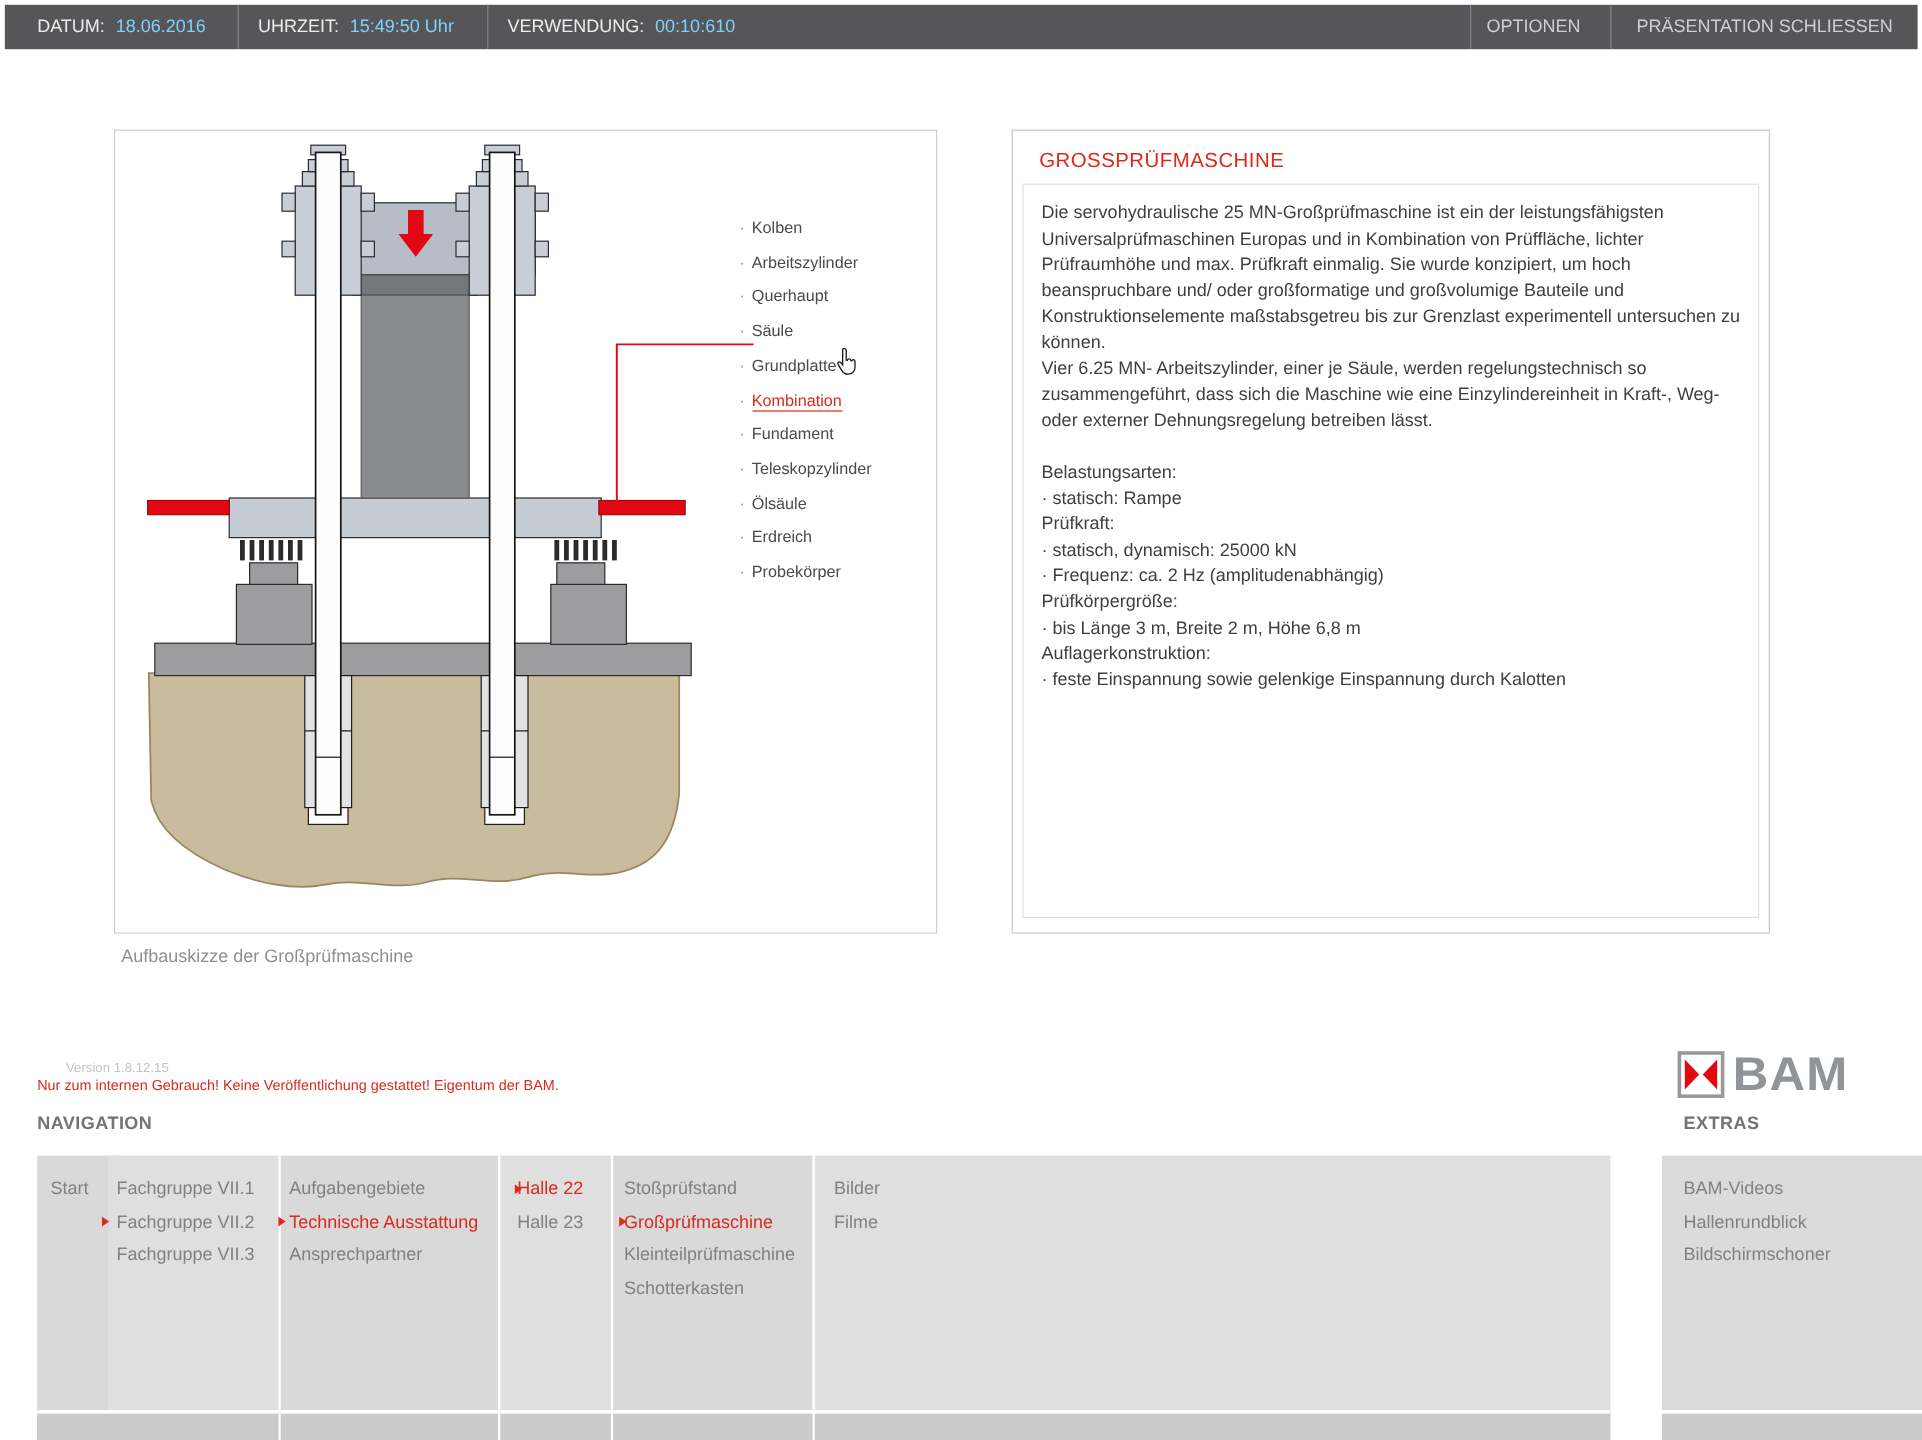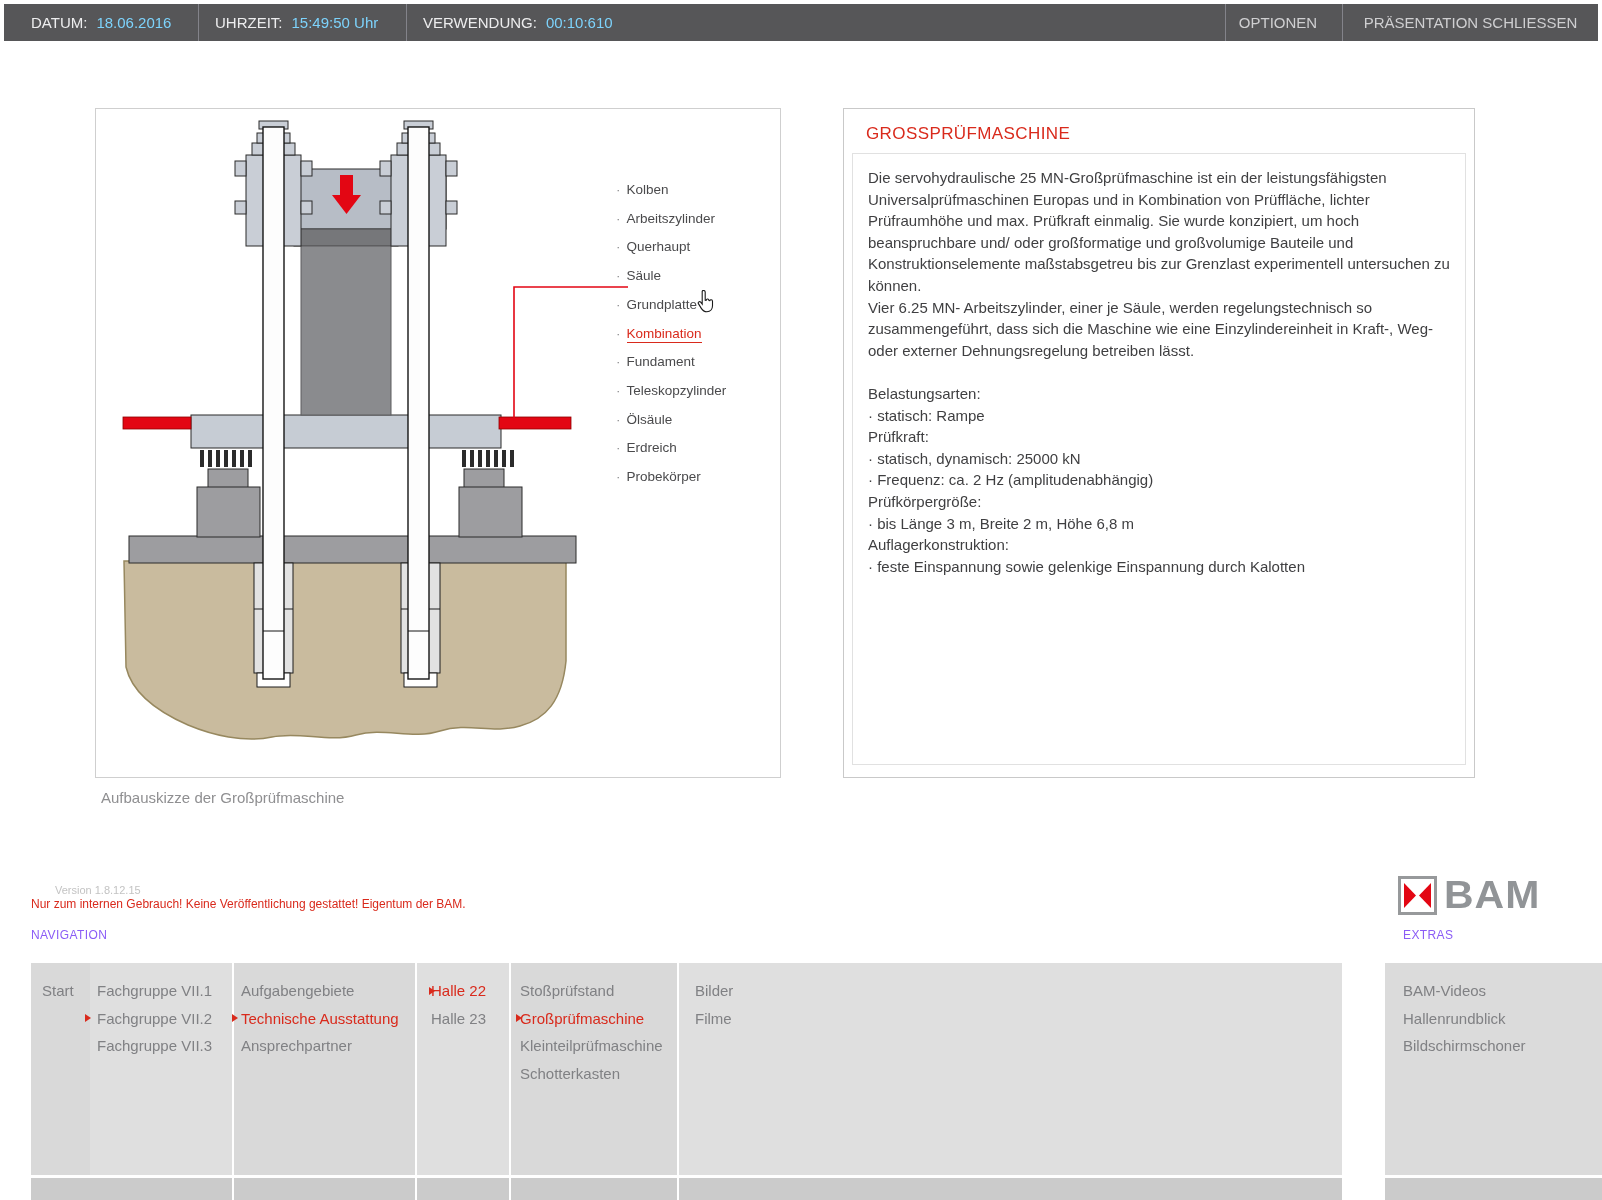--- a/index.html
+++ b/index.html
@@ -44,21 +44,21 @@
 
   
   .version-text { position:absolute; left:31px; top:884px; font-size:11px; color:#c3c3c3;margin-left:24px; }
   .notice-text  { position:absolute; left:31px; top:897px; font-size:12px; color:var(--accent,#d92a1c); }
   .logo { position:absolute; left:1398px; top:876px; display:flex; align-items:center; }
   .logo-box { width:39px; height:39px; border:3px solid #97999b; position:relative; background:#fff; }
   .logo-text { font-size:41px; font-weight:bold; color:#919497; margin-left:7px; line-height:39px;
                letter-spacing:1px; transform:scaleY(.96); }
 
   
-  .nav-heading { position:absolute; top:928px; font-size:12px; color:#8b5cf6; letter-spacing:.4px; }
+  .nav-heading { position:absolute; top:928px; font-size:15px; color:#737373; letter-spacing:.4px;font-weight:bold; }
   .nav-heading.left { left:31px; }
   .nav-heading.right { left:1403px; }
 
   .nav-col { position:absolute; top:963px; height:237px; padding-top:14px; }
   .nav-col::after { content:""; position:absolute; left:0; right:0; bottom:0; height:22px;
                     background:var(--nav-strip,#cbcbcb); border-top:3px solid #fff; }
   .col-start  { left:31px;   width:68px;  background:var(--nav-col-a,#d9d9d9); padding-left:11px; }
   .col-fach   { left:90px;   width:142px; background:var(--nav-col-b,#dfdfdf); padding-left:7px; }
   .col-aufg   { left:234px;  width:181px; background:var(--nav-col-a,#d9d9d9); padding-left:7px; }
   .col-halle  { left:417px;  width:92px;  background:var(--nav-col-b,#dfdfdf); padding-left:14px; }

